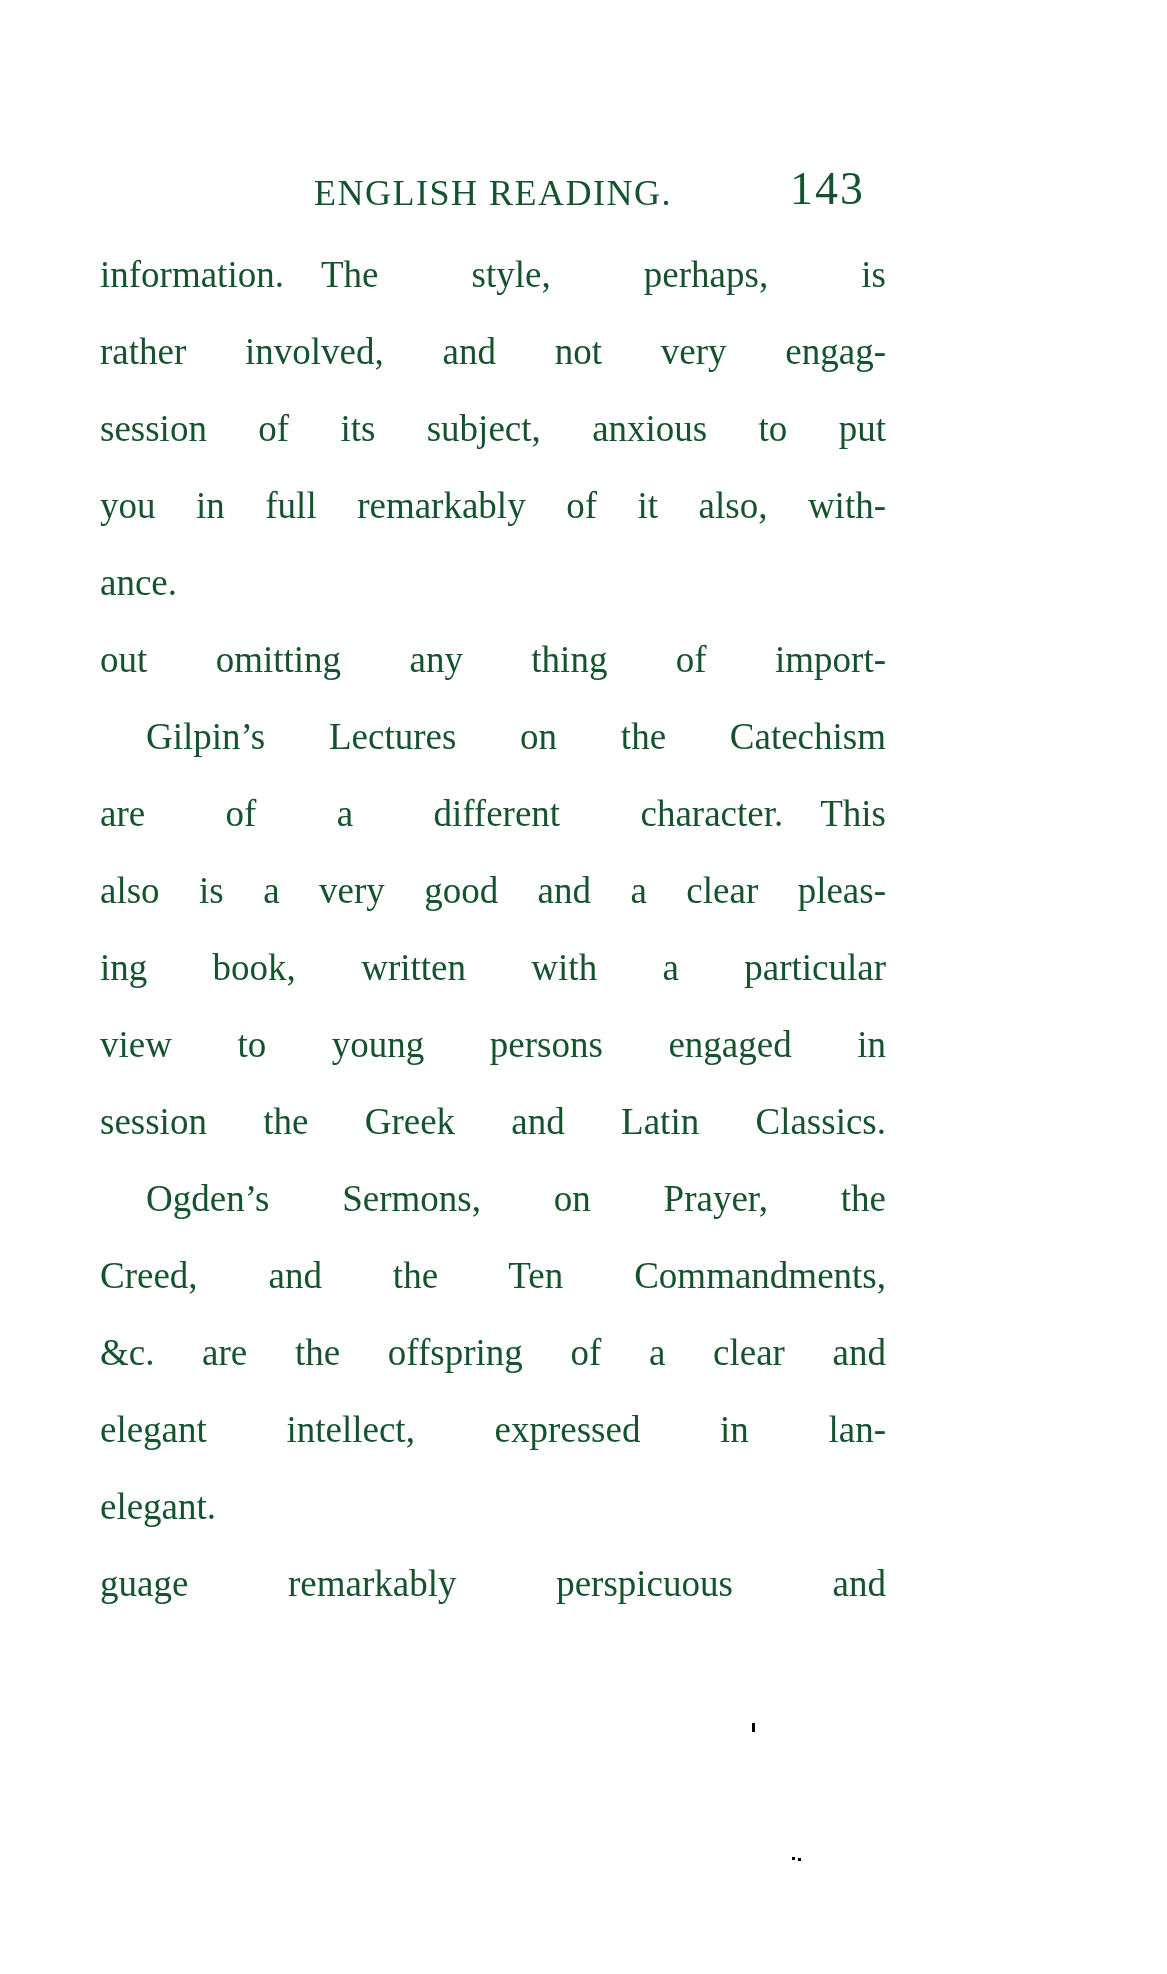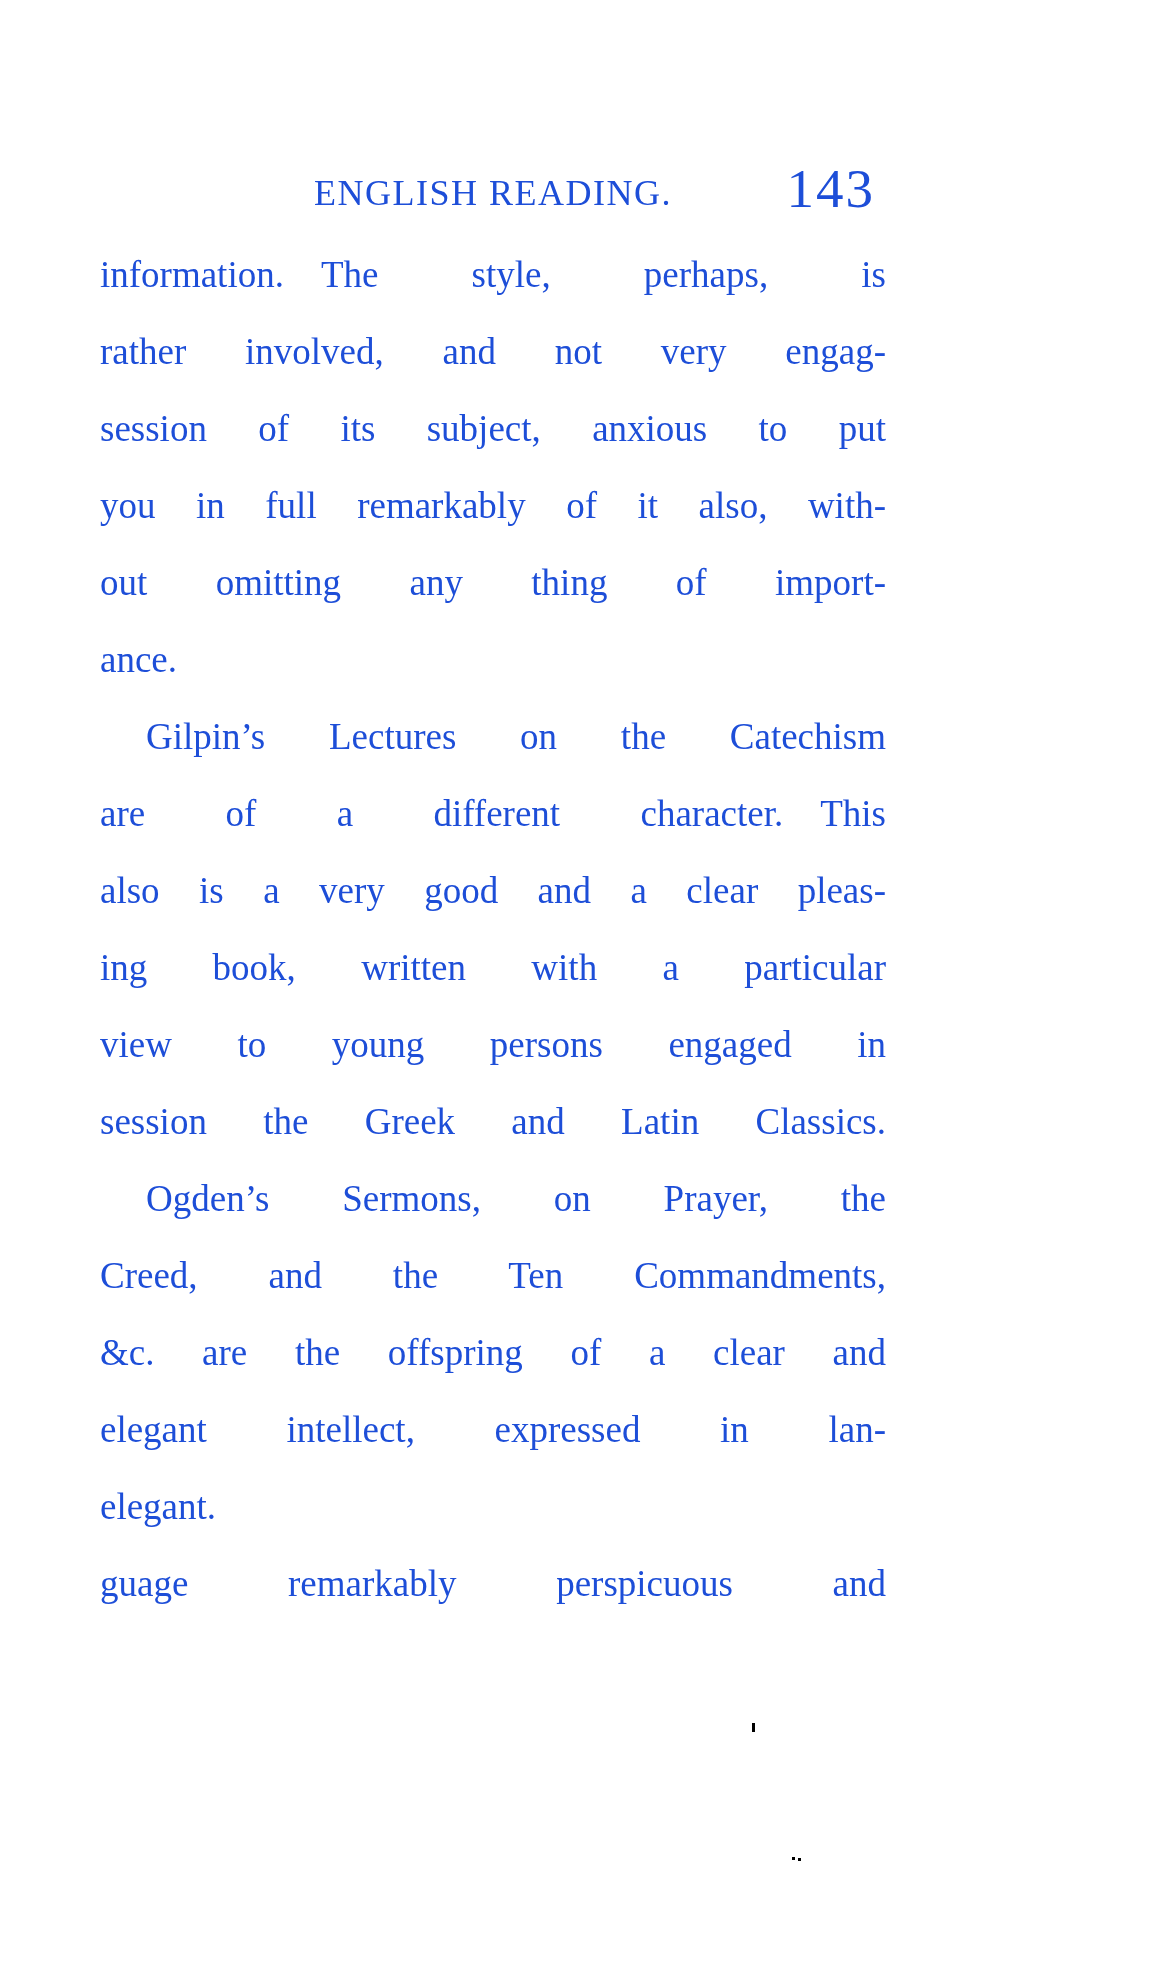--- a/index.html
+++ b/index.html
@@ -5,44 +5,44 @@
   html, body {
     margin: 0;
     padding: 0;
     background: #ffffff;
   }
   .page {
     position: relative;
     width: 1167px;
     height: 1974px;
     background: #ffffff;
-    color: #1d4ed8;
+    color: #14532d;
     font-family: "Liberation Serif", "DejaVu Serif", serif;
     overflow: hidden;
   }
   .running-header {
     position: absolute;
     left: 100px;
     top: 168px;
     width: 786px;
     height: 50px;
   }
   .running-header .title {
     display: block;
     text-align: center;
     font-size: 36px;
     letter-spacing: 1.5px;
     line-height: 50px;
     white-space: nowrap;
   }
   .running-header .pagenum {
     position: absolute;
-    right: 11px;
+    right: 21px;
     top: -4px;
-    font-size: 55px;
+    font-size: 46px;
     line-height: 50px;
     letter-spacing: 2px;
   }
   .body-text {
     position: absolute;
     left: 100px;
     top: 236px;
     width: 786px;
   }
   .line {
@@ -86,22 +86,22 @@
   <div class="running-header">
     <span class="title">ENGLISH READING.</span>
     <span class="pagenum">143</span>
   </div>
 
   <div class="body-text">
       <div class="line j">information. The style, perhaps, is</div>
       <div class="line j">rather involved, and not very engag-</div>
       <div class="line j">session of its subject, anxious to put</div>
       <div class="line j">you in full remarkably of it also, with-</div>
+      <div class="line">ance.</div>
       <div class="line j">out omitting any thing of import-</div>
-      <div class="line">ance.</div>
       <div class="line j indent">Gilpin’s Lectures on the Catechism</div>
       <div class="line j">are of a different character. This</div>
       <div class="line j">also is a very good and a clear pleas-</div>
       <div class="line j">ing book, written with a particular</div>
       <div class="line j">view to young persons engaged in</div>
       <div class="line j">session the Greek and Latin Classics.</div>
       <div class="line j indent">Ogden’s Sermons, on Prayer, the</div>
       <div class="line j">Creed, and the Ten Commandments,</div>
       <div class="line j">&amp;c. are the offspring of a clear and</div>
       <div class="line j">elegant intellect, expressed in lan-</div>

